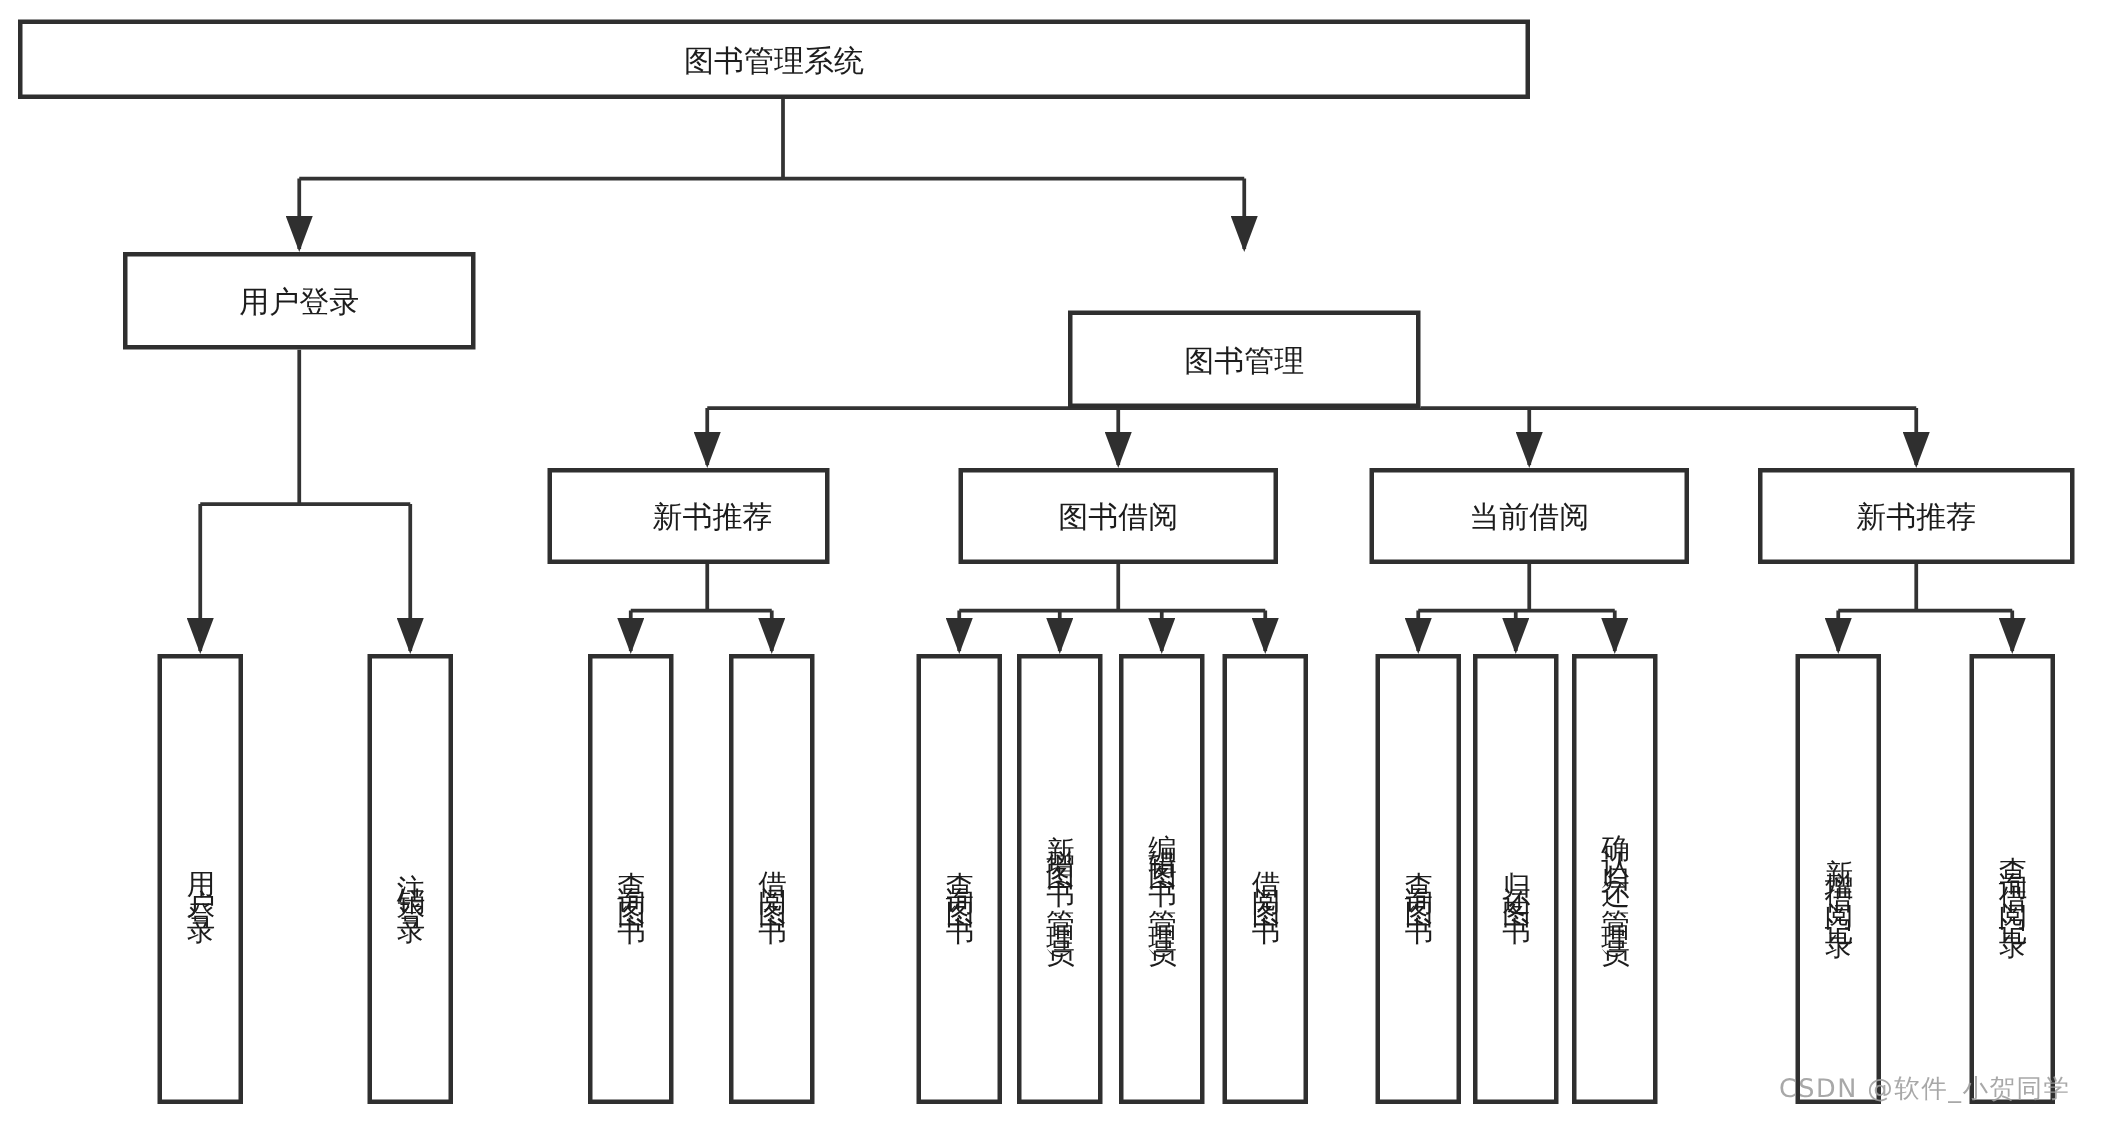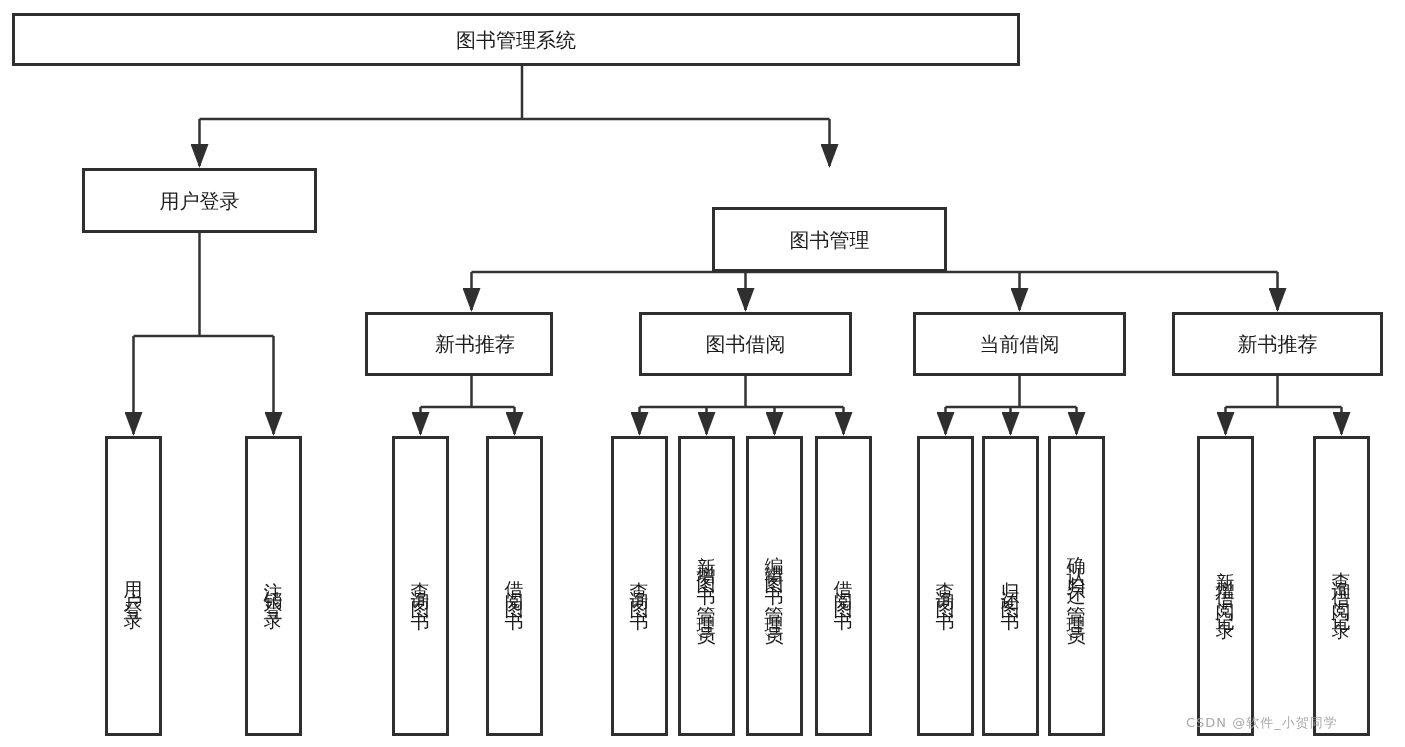--- a/index.html
+++ b/index.html
@@ -43,21 +43,21 @@
     text-orientation: mixed;
     font-size: 19px;
     letter-spacing: 10px;
     line-height: 1;
     white-space: nowrap;
   }
   .watermark {
     position: absolute;
     left: 1186px;
     top: 714px;
-    font-size: 13px;
+    font-size: 17px;
     color: rgba(158, 158, 158, 0.9);
     white-space: nowrap;
     letter-spacing: 1px;
   }
 </style>
 </head>
 <body>
 
 <div class="canvas">
 

